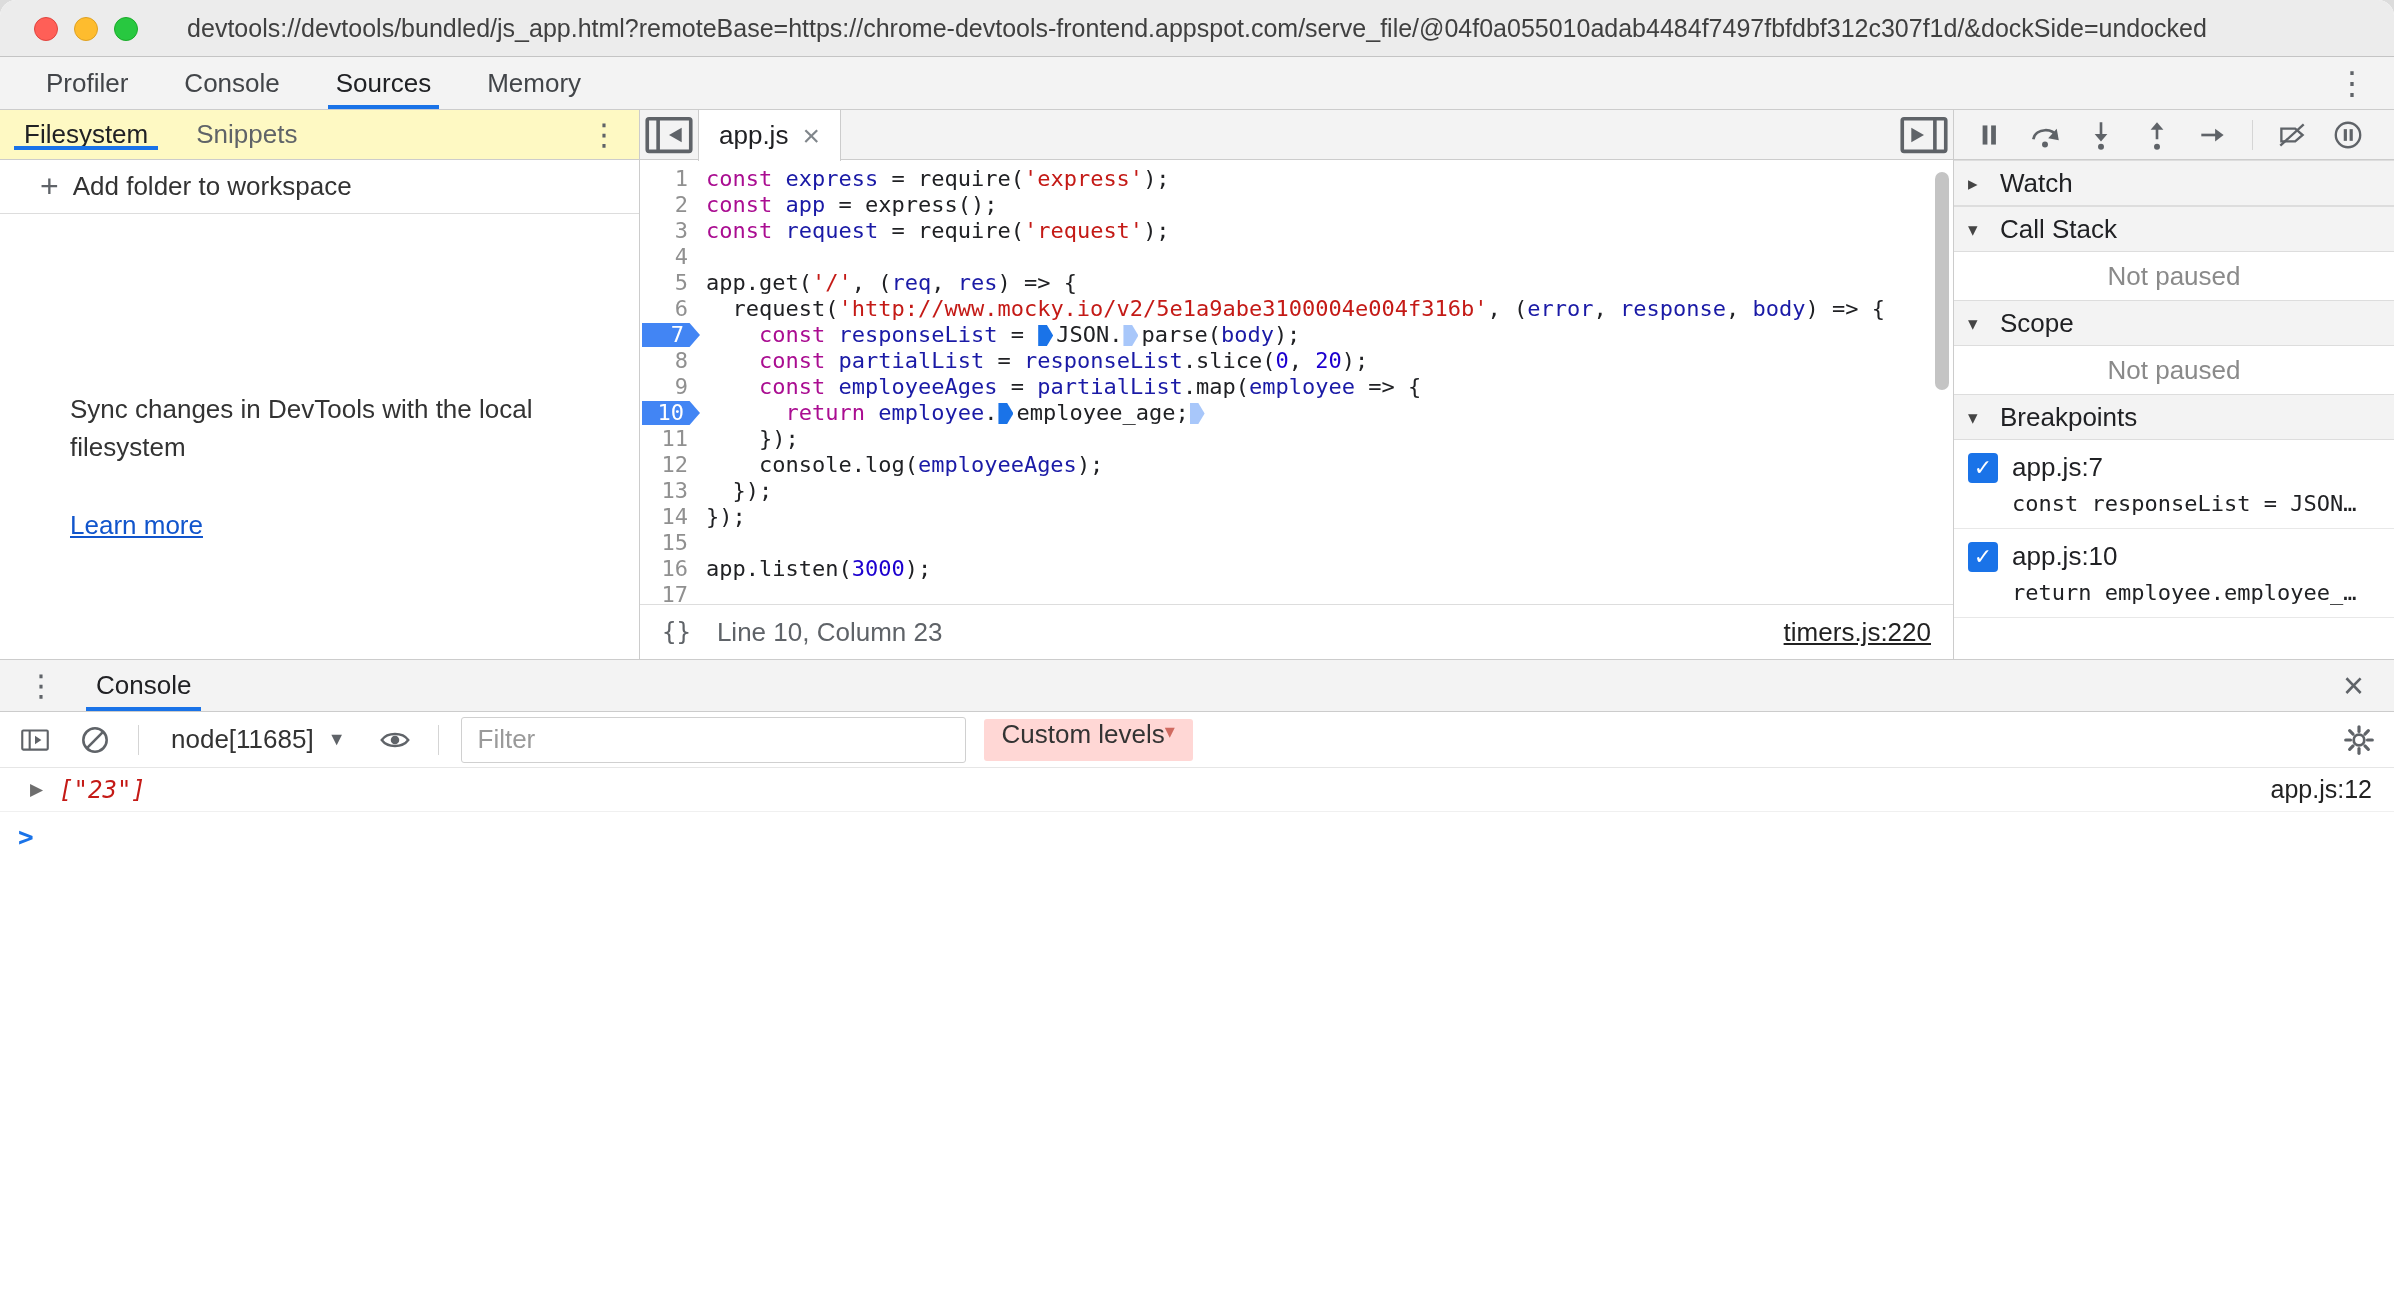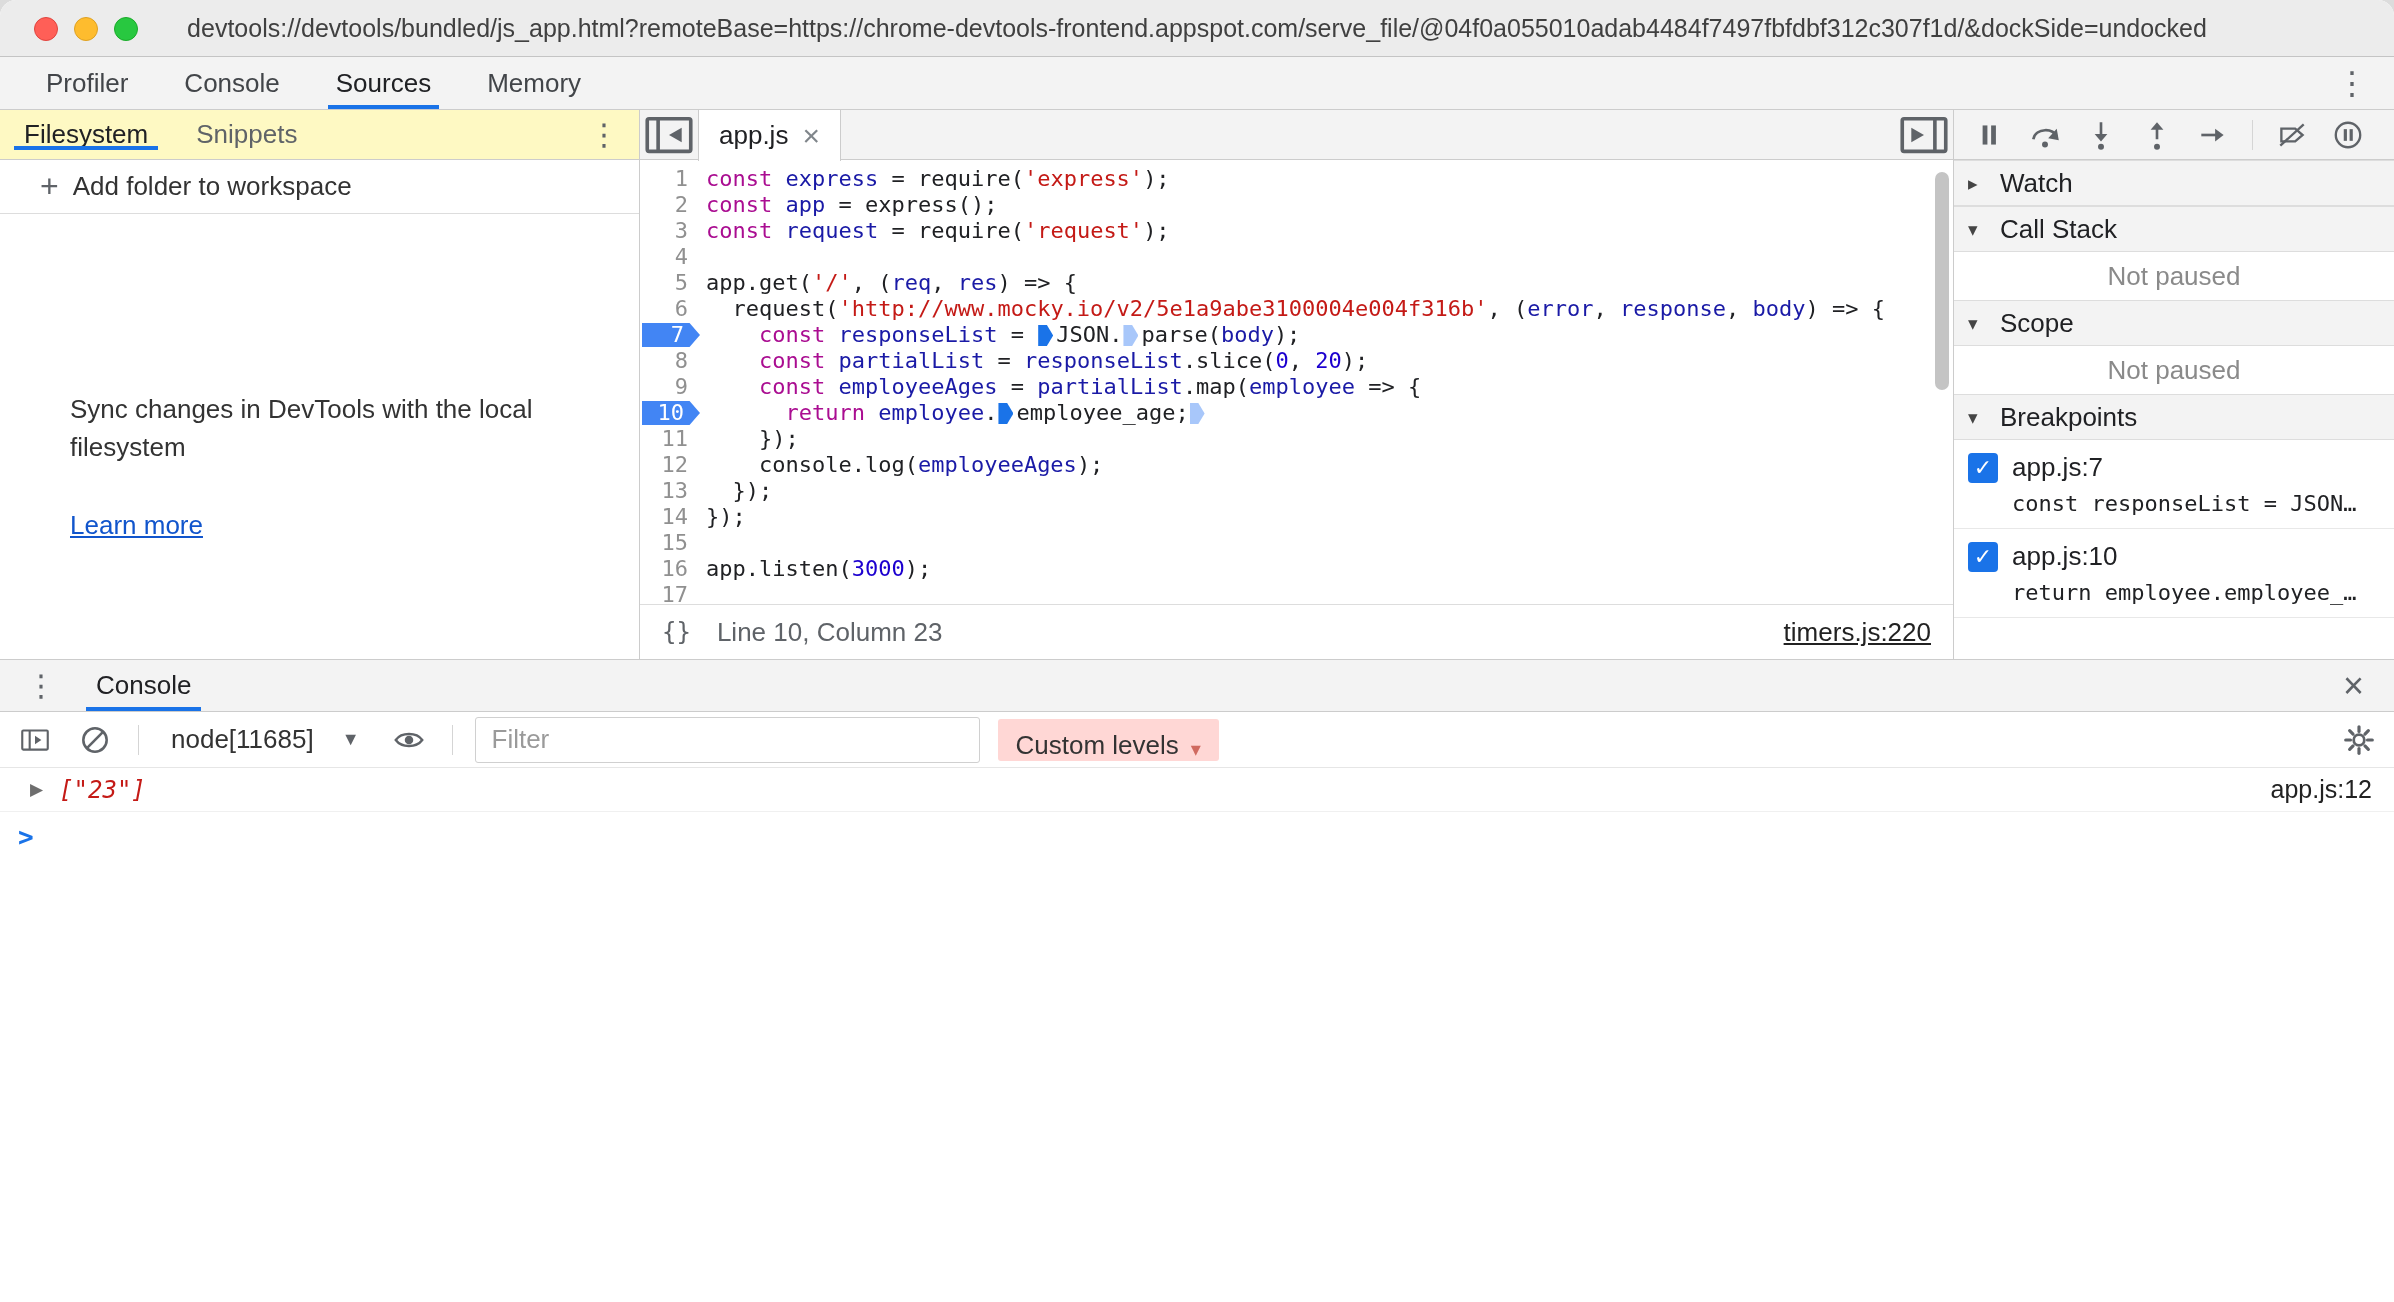--- a/index.html
+++ b/index.html
@@ -123,28 +123,28 @@
   .drawer-kebab { display:flex; align-items:center; padding:0 16px; color:#5f6368; font-size:30px; }
   .drawer-tab { padding:0 24px; display:flex; align-items:center; font-size:26px;
                 color:#202124; position:relative; }
   .drawer-tab.selected::after { content:""; position:absolute; left:14px; right:14px;
                 bottom:0; height:4px; background:#1a73e8; }
   .drawer-close { margin-left:auto; display:flex; align-items:center; padding:0 20px;
                   color:#5f6368; font-size:36px; }
 
   .console-toolbar { height:56px; border-bottom:1px solid #e6e6e6; display:flex;
                      align-items:center; gap:18px; padding:0 14px; }
-  .context-select { display:flex; align-items:center; gap:28px; color:#333; font-size:26px;
+  .context-select { display:flex; align-items:center; gap:14px; color:#333; font-size:26px;
                     padding:0 10px; }
   .context-caret { font-size:18px; color:#5f6368; }
   .filter-input { width:505px; height:46px; border:1px solid #d0d0d0; border-radius:3px;
                   padding:0 16px; font-size:26px; color:#333;
                   font-family:"Liberation Sans", sans-serif; outline:none; }
   .filter-input::placeholder { color:#9a9a9a; }
-  .levels-chip { background:#ffd7d5; height:42px; display:flex; align-items:flex-end; gap:12px;
+  .levels-chip { background:#ffd7d5; height:42px; display:flex; align-items:flex-start; gap:0;
                  padding:0 18px; font-size:26px; color:#333; border-radius:3px; }
   .chip-caret { font-size:20px; color:#d06a60; }
   .console-toolbar .gear { margin-left:auto; }
 
   .console-message { min-height:44px; display:flex; align-items:center; gap:16px;
                      padding:0 22px 0 30px; border-bottom:1px solid #f0f0f0; }
   .disclosure { color:#6e6e6e; font-size:17px; }
   .msg-text { font-family:"DejaVu Sans Mono", monospace; font-size:24px; font-style:italic;
               color:#c41a16; }
   .msg-link { margin-left:auto; font-size:25px; color:#222; }

